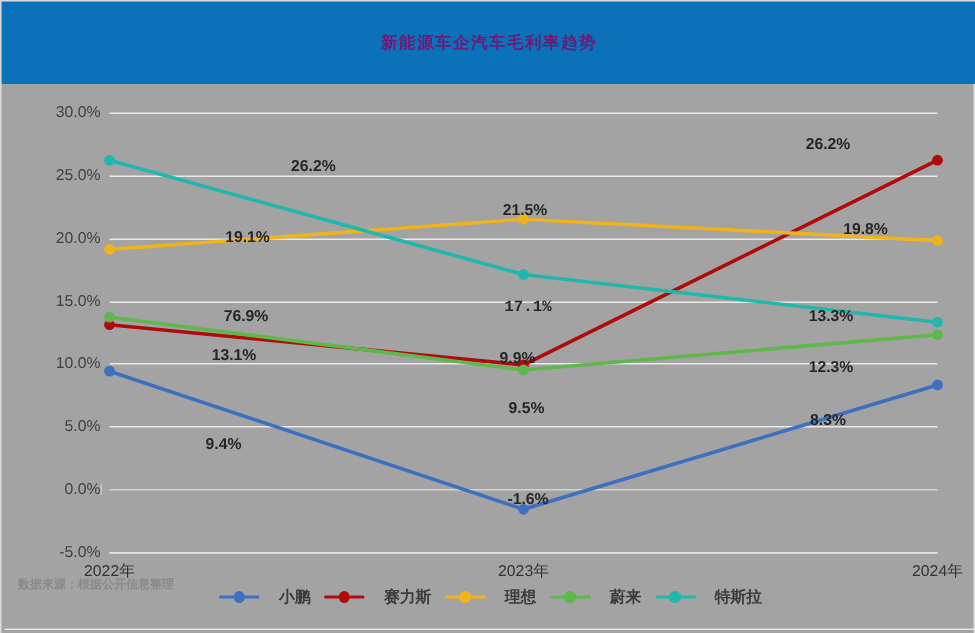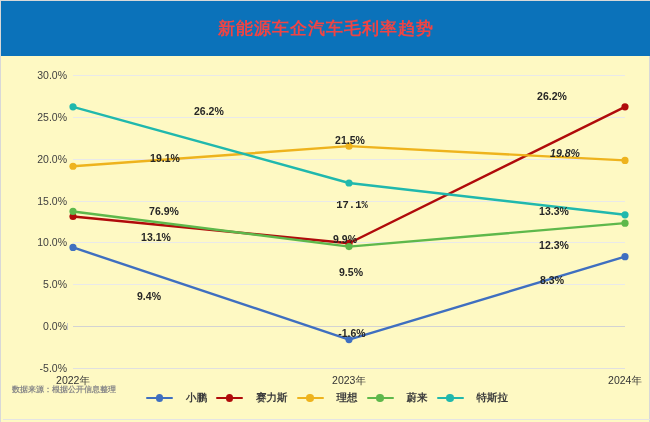--- a/index.html
+++ b/index.html
@@ -16,26 +16,26 @@
     border:1px solid #d8d8d8;
   }
   
   .title-bar{
     position:absolute;left:0;top:0;width:650px;height:55px;
     background:#0b72ba;
   }
   .title-text{
     position:absolute;left:0;top:0;width:650px;height:55px;
     display:flex;align-items:center;justify-content:center;
-    color:#ef4444;font-size:17px;font-weight:bold;letter-spacing:1px;
+    color:#701a75;font-size:11px;font-weight:bold;letter-spacing:1px;
   }
   
   .plot-wrap{
     position:absolute;left:0;top:55px;width:648px;height:366px;
-    background:#fef9c3;
+    background:#a3a3a3;
   }
   .plot{
     position:absolute;left:72px;top:19px;width:552px;height:293px;
   }
   .gridline{
     position:absolute;left:0;width:552px;height:1px;background:#e9e9e9;
   }
   .zeroline{
     position:absolute;left:0;width:552px;height:1px;background:#d3d3d3;
   }
@@ -146,21 +146,21 @@
           <div class="dlabel" style="left: 92px; top: 77px; transform: translateX(-50%);">19.1%</div>
           <div class="dlabel" style="left: 91px; top: 130px; transform: translateX(-50%);">76.9%</div>
           <div class="dlabel" style="left: 83px; top: 156px; transform: translateX(-50%);">13.1%</div>
           <div class="dlabel" style="left: 76px; top: 191px; transform: translateX(-50%); margin-top: 24px;">9.4%</div>
           <div class="dlabel" style="left: 277px; top: 59px; transform: translateX(-50%);">21.5%</div>
           <div class="dlabel" style="left: 279px; top: 124px; transform: translateX(-50%); font-family: Liberation Mono, monospace;">17.1%</div>
           <div class="dlabel" style="left: 272px; top: 158px; transform: translateX(-50%);">9.9%</div>
           <div class="dlabel" style="left: 278px; top: 191px; transform: translateX(-50%);">9.5%</div>
           <div class="dlabel" style="left: 279px; top: 252px; transform: translateX(-50%);">-1.6%</div>
           <div class="dlabel" style="left: 479px; top: 15px; transform: translateX(-50%);">26.2%</div>
-          <div class="dlabel" style="left: 492px; top: 72px; transform: translateX(-50%); font-style: italic;">19.8%</div>
+          <div class="dlabel" style="left: 504px; top: 72px; transform: translateX(-50%);">19.8%</div>
           <div class="dlabel" style="left: 481px; top: 130px; transform: translateX(-50%);">13.3%</div>
           <div class="dlabel" style="left: 481px; top: 164px; transform: translateX(-50%);">12.3%</div>
           <div class="dlabel" style="left: 479px; top: 199px; transform: translateX(-50%);">8.3%</div>
         </div>
     </div>
 
     <div class="axis-base"></div>
     <div class="xaxis-labels" id="xticks">
         <div class="xtick" style="left: 0px;">2022年</div>
         <div class="xtick" style="left: 276px;">2023年</div>

